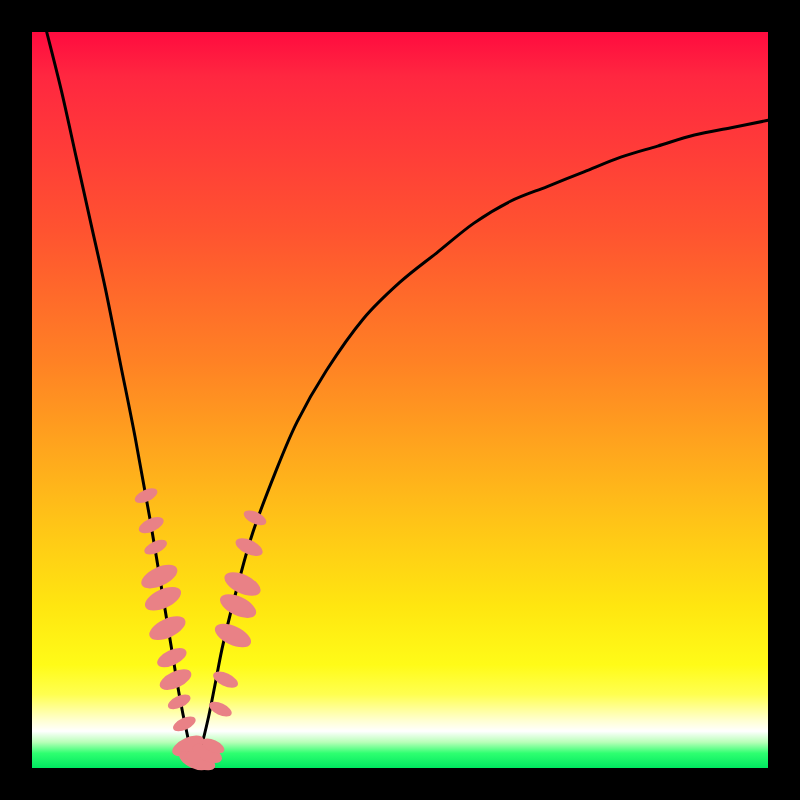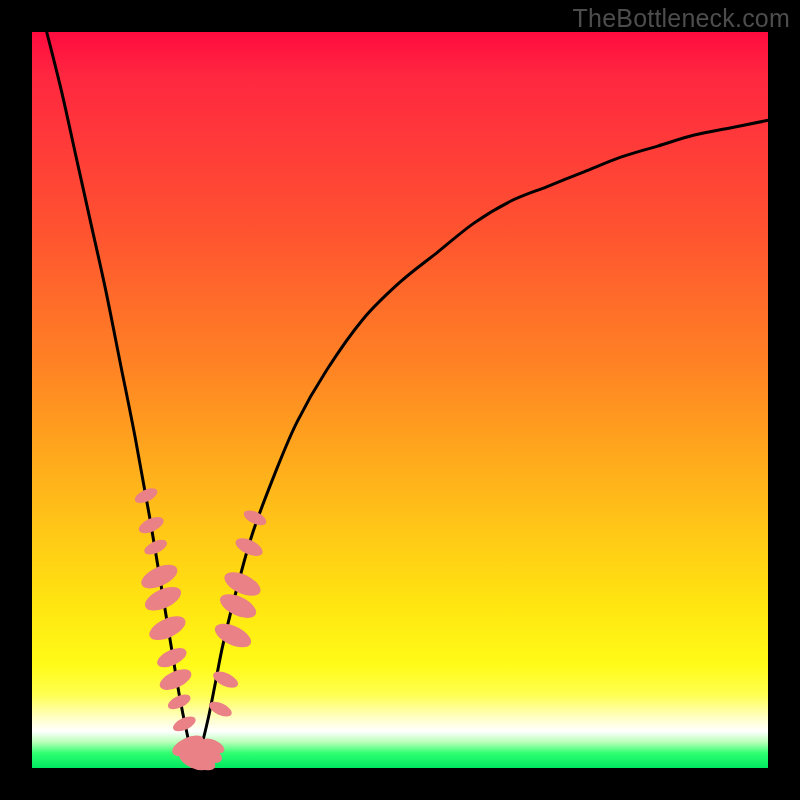--- a/index.html
+++ b/index.html
@@ -99,14 +99,13 @@
         <ellipse cx="188.42" cy="677.12" rx="5.85" ry="12.15" fill="#e98186" transform="rotate(-65 188.42 677.12)"></ellipse>
         <ellipse cx="193.57" cy="647.68" rx="6.44" ry="13.37" fill="#e98186" transform="rotate(-65 193.57 647.68)"></ellipse>
         <ellipse cx="200.93" cy="603.52" rx="9.36" ry="19.44" fill="#e98186" transform="rotate(-65 200.93 603.52)"></ellipse>
         <ellipse cx="206.08" cy="574.08" rx="9.36" ry="19.44" fill="#e98186" transform="rotate(-65 206.08 574.08)"></ellipse>
         <ellipse cx="210.50" cy="552.00" rx="9.36" ry="19.44" fill="#e98186" transform="rotate(-65 210.50 552.00)"></ellipse>
         <ellipse cx="217.12" cy="515.20" rx="7.02" ry="14.58" fill="#e98186" transform="rotate(-65 217.12 515.20)"></ellipse>
         <ellipse cx="223.01" cy="485.76" rx="5.85" ry="12.15" fill="#e98186" transform="rotate(-65 223.01 485.76)"></ellipse>
       </g>
   </svg>
 
-  <div class="watermark">TheBottleneck.com</div>
 </div>
 
 </body></html>

